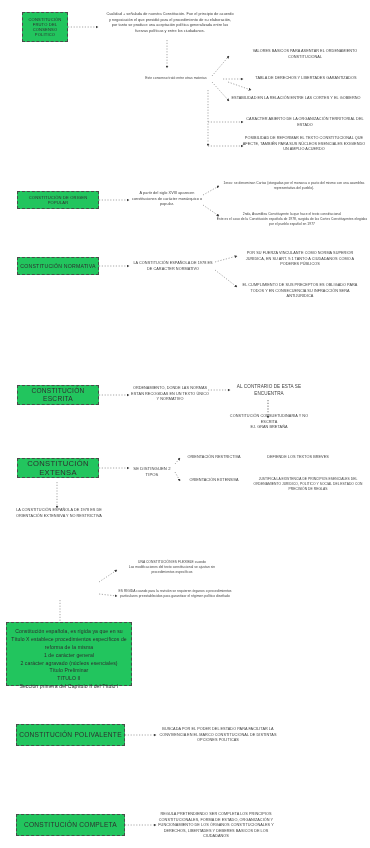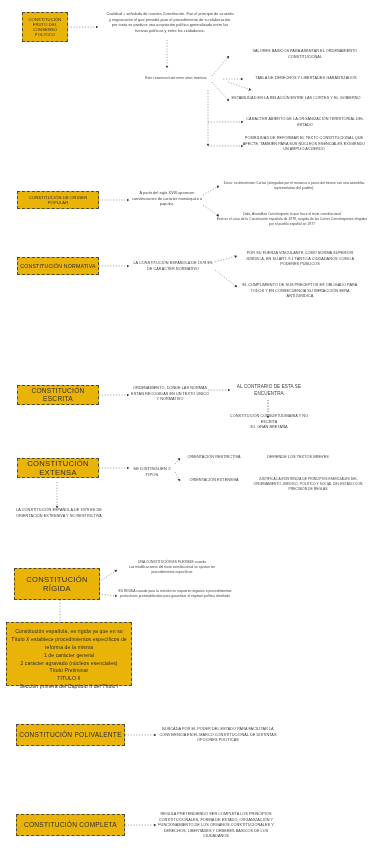--- a/index.html
+++ b/index.html
@@ -12,21 +12,21 @@
   .canvas{position:absolute;inset:0;}
   svg.wires{position:absolute;left:0;top:0;width:370px;height:848px;pointer-events:none;}
 
   
   .node{
     position:absolute;
     border:1px dashed #4a4a4a;
     box-sizing:border-box;
     display:flex;align-items:center;justify-content:center;
     text-align:center;
-    background:#eab308;
+    background:#22c55e;
     line-height:1.25;
     color:#2e2e2e;
   }
   .node.tiny{font-size:4.1px;letter-spacing:.15px;}
   .node.small{font-size:5.2px;letter-spacing:.2px;}
   .node.mid{font-size:6.6px;letter-spacing:.25px;}
   .node.big{font-size:7.6px;letter-spacing:.3px;}
   .node.para{
     font-size:5.1px;line-height:1.55;letter-spacing:.1px;
     padding:5px 4px;display:block;text-align:center;
@@ -145,21 +145,20 @@
   <div class="lbl t38 left" style="left:7px;top:508px;width:104px;text-align:center;">LA CONSTITUCIÓN ESPAÑOLA DE 1978 ES DE ORIENTACIÓN EXTENSIVA Y NO RESTRICTIVA</div>
 
   <div class="lbl t38" style="left:181px;top:455px;width:66px;">ORIENTACIÓN RESTRICTIVA</div>
 
   <div class="lbl t38" style="left:256px;top:455px;width:84px;">DEFIENDE LOS TEXTOS BREVES</div>
 
   <div class="lbl t38" style="left:181px;top:478px;width:66px;">ORIENTACIÓN EXTENSIVA</div>
 
   <div class="lbl t33" style="left:250px;top:477px;width:116px;">JUSTIFICA LA EXISTENCIA DE PRINCIPIOS ESENCIALES DEL ORDENAMIENTO JURÍDICO, POLÍTICO Y SOCIAL DEL ESTADO CON PRECISIÓN DE REGLAS</div>
 
-  <div class="node big" style="left:14px;top:568px;width:86px;height:32px;">CONSTITUCIÓN RÍGIDA</div>
 
   <div class="lbl t33" style="left:118px;top:560px;width:108px;white-space:pre-line;">UNA CONSTITUCIÓN ES FLEXIBLE cuando
 Las modificaciones del texto constitucional se ajustan sin procedimientos específicos</div>
 
   <div class="lbl t33" style="left:118px;top:589px;width:114px;">ES RÍGIDA cuando para la revisión se requieren órganos o procedimientos particulares preestablecidos para garantizar el régimen político diseñado</div>
 
   <div class="node para" style="left:6px;top:622px;width:126px;height:64px;white-space:pre-line;">Constitución española, es rígida ya que en su Título X establece procedimientos específicos de reforma de la misma
 1 de carácter general
 2 carácter agravado (núcleos esenciales)
 Título Preliminar

